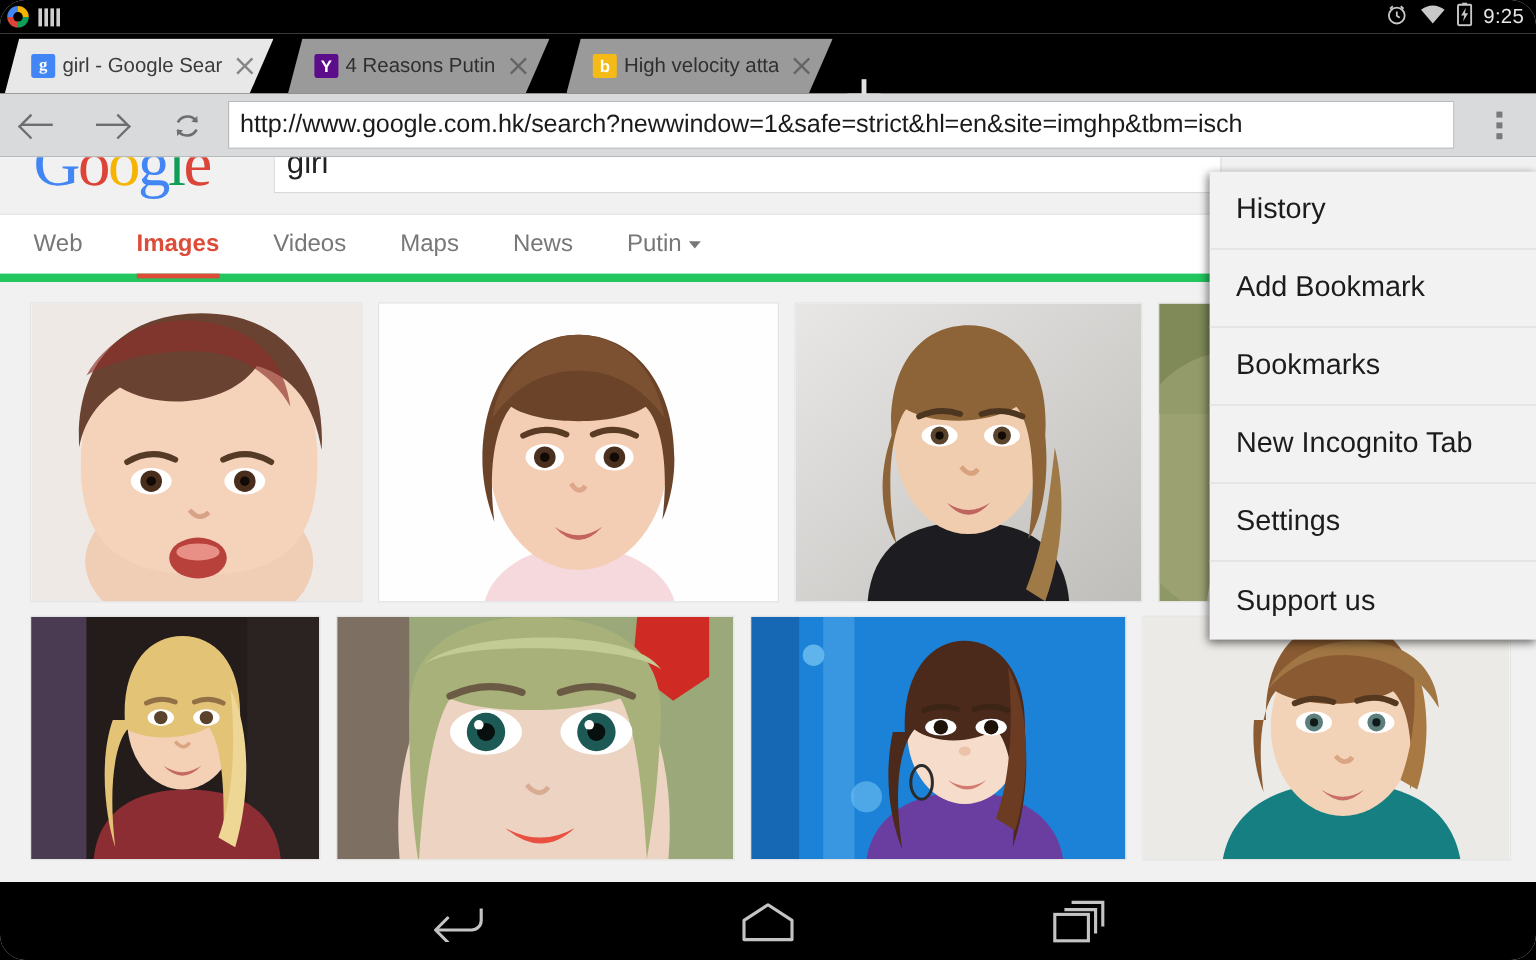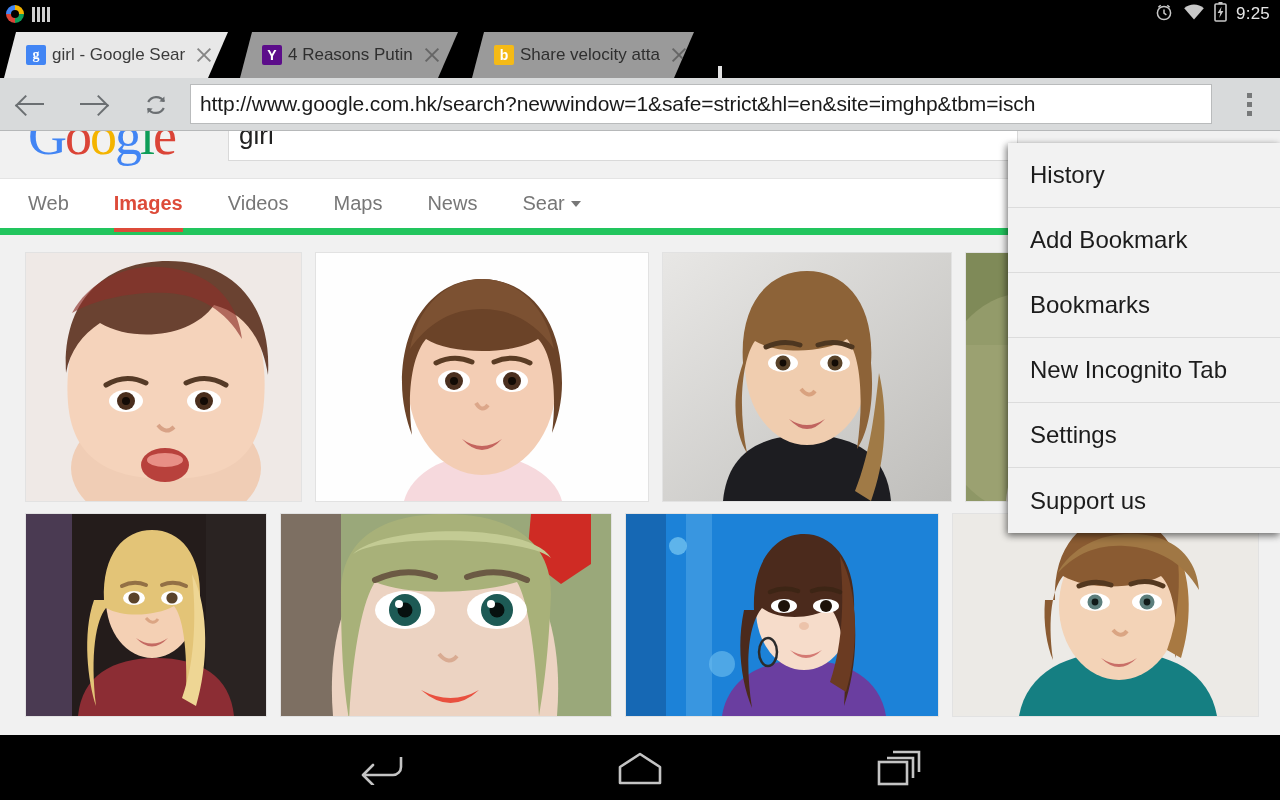--- a/index.html
+++ b/index.html
@@ -2,21 +2,21 @@
 <html><head>
 <meta charset="utf-8">
 <style>
   html,body{margin:0;padding:0;}
   body{
     width:1280px;height:800px;overflow:hidden;
     font-family:"Liberation Sans", sans-serif;
     background:#000;
     -webkit-font-smoothing:antialiased;
   }
-  #screen{position:relative;width:1280px;height:800px;overflow:hidden;background:#eceff1;}
+  #screen{position:relative;width:1280px;height:800px;overflow:hidden;background:#eceff1;border-radius:21px;}
 
   
   .statusbar{
     position:absolute;top:0;left:0;width:1280px;height:28px;
     background:#000;color:#c8c8c8;
     display:flex;align-items:center;
   }
   .sb-left{display:flex;align-items:center;gap:8px;padding-left:6px;}
   .sb-right{margin-left:auto;display:flex;align-items:center;gap:9px;padding-right:10px;}
   .sb-time{font-size:17px;color:#e6e6e6;letter-spacing:.2px;}
@@ -154,21 +154,21 @@
       <span class="ttl">girl - Google Sear</span>
       <span class="tclose"></span>
     </div>
     <div class="tab inactive" style="left:240px;width:218px;">
       <span class="favicon fav-yahoo">Y</span>
       <span class="ttl">4 Reasons Putin</span>
       <span class="tclose"></span>
     </div>
     <div class="tab inactive" style="left:472px;width:222px;">
       <span class="favicon fav-bing">b</span>
-      <span class="ttl">Share velocity atta</span>
+      <span class="ttl">High velocity atta</span>
       <span class="tclose"></span>
     </div>
     <div class="newtab"></div>
   </div>
 
   <div class="toolbar">
     <div class="navbtn">
       <span class="icon-arrow back">
           <span class="shaft"></span>
           <span class="head"></span>
@@ -219,21 +219,21 @@
       <div class="nitem">
           <span>Videos</span>
         </div>
       <div class="nitem">
           <span>Maps</span>
         </div>
       <div class="nitem">
           <span>News</span>
         </div>
       <div class="nitem">
-          <span>Sear</span>
+          <span>Putin</span>
           <span class="caret"></span>
         </div>
     </div>
 
     <div class="results">
       <div class="row">
         <div class="thumb" style="width:275px;height:248px;">
           <svg class="ph" viewBox="0 0 275 248" preserveAspectRatio="none">
             <rect width="275" height="248" fill="#efe9e6"></rect>
             <ellipse cx="140" cy="215" rx="95" ry="62" fill="#f0cdb5"></ellipse>

